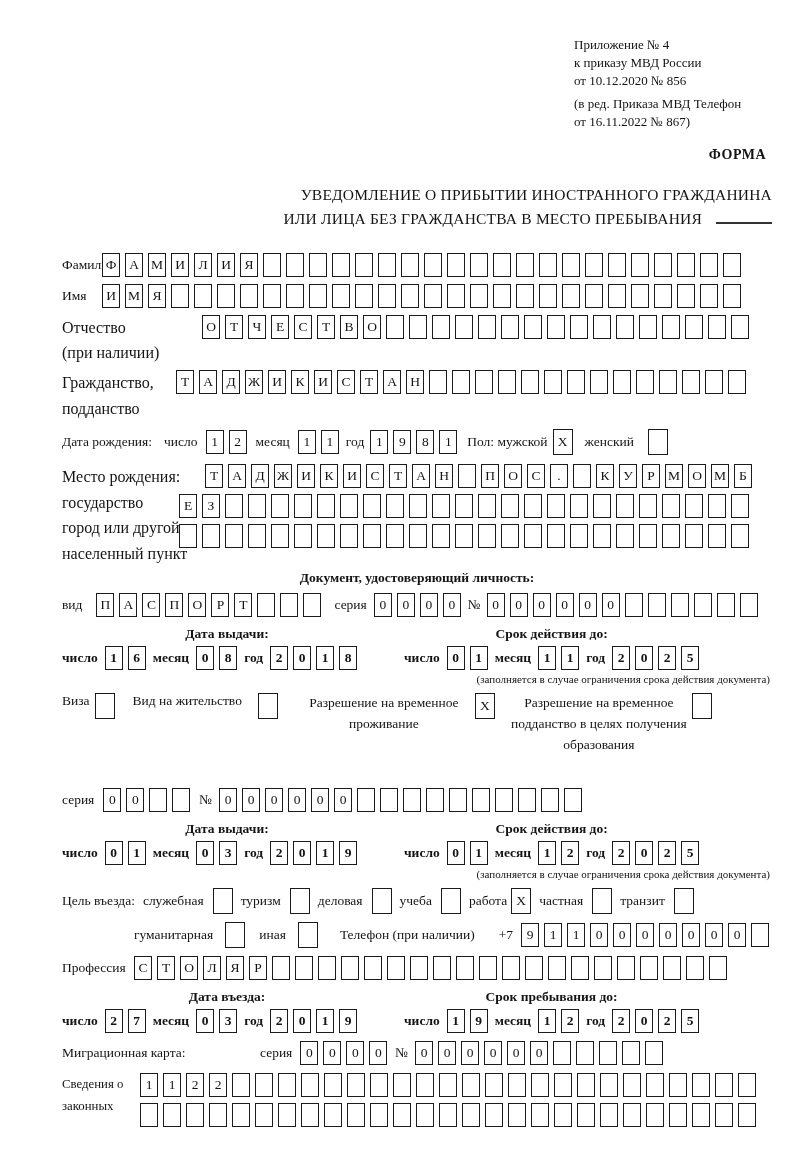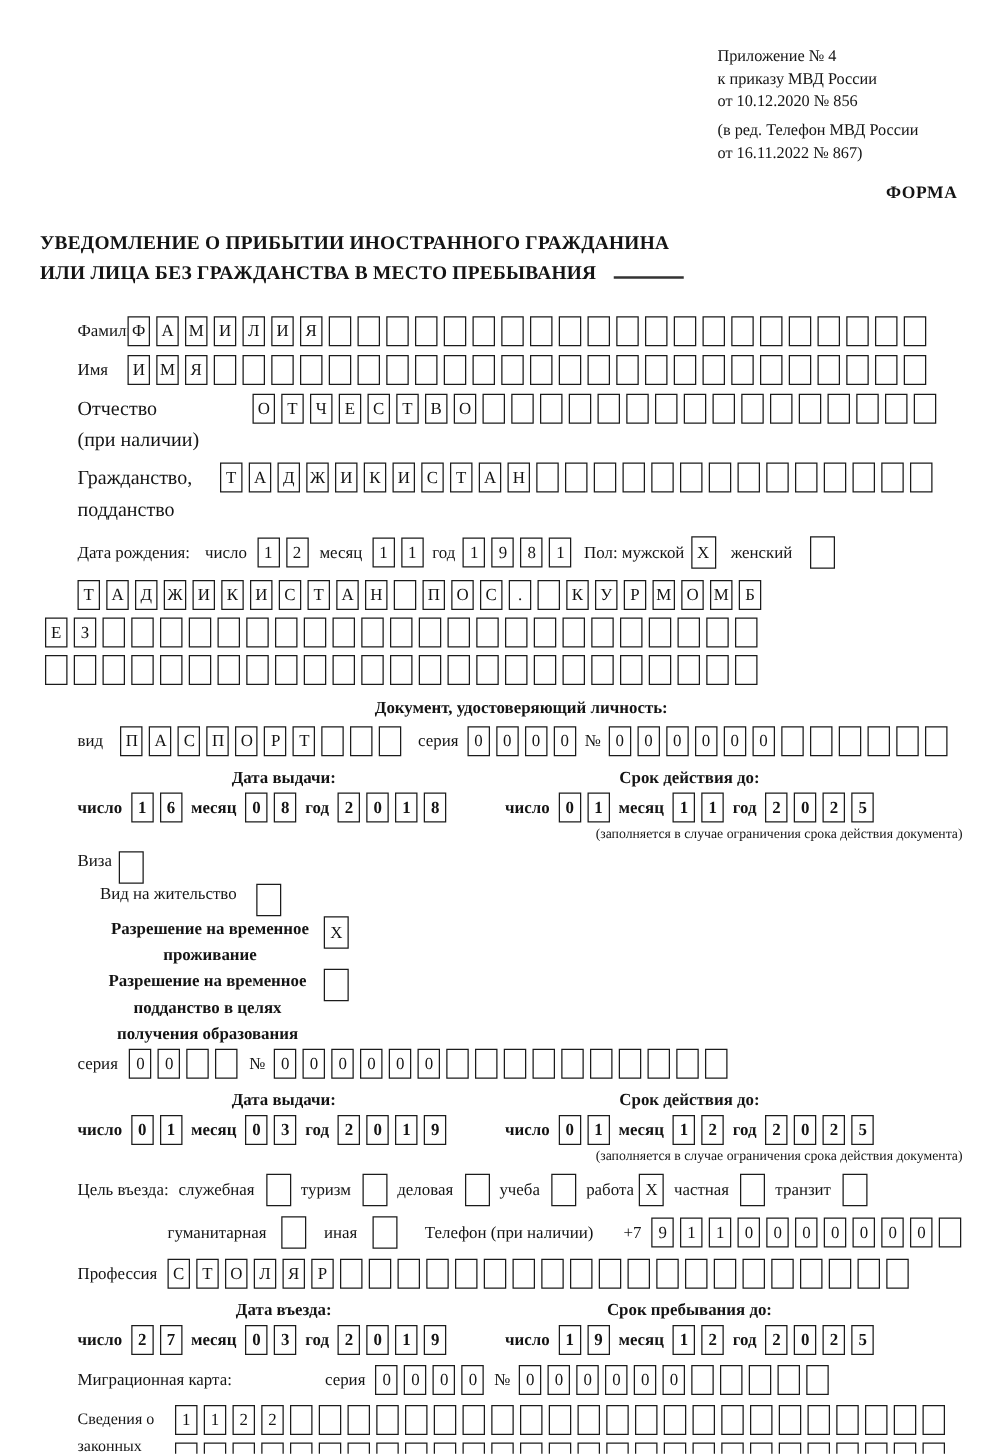--- a/index.html
+++ b/index.html
@@ -2,60 +2,60 @@
 <html><head>
 <meta charset="utf-8">
 <style>
   html,body{margin:0;padding:0;background:#fff;}
   body{width:800px;height:1163px;overflow:hidden;color:#141414;
        font-family:"Liberation Serif","DejaVu Serif",serif;}
   .page{box-sizing:border-box;width:800px;height:929px;padding:36px 28px 0 62px;}
   .appendix{margin-left:auto;width:198px;font-size:13px;line-height:1.38;}
   .appendix .grp2{margin-top:5px;}
   .forma{text-align:right;font-weight:bold;font-size:14px;margin:16px 6px 0 0;letter-spacing:.5px;}
-  .title{margin-top:20px;margin-left:-30px;text-align:left;font-weight:bold;font-size:15.5px;line-height:1.55;letter-spacing:.2px;}
+  .title{margin-top:20px;margin-left:-30px;text-align:right;font-weight:normal;font-size:15.5px;line-height:1.55;letter-spacing:.2px;}
   .blankline{display:inline-block;width:56px;border-bottom:2px solid #333;height:2px;margin-left:14px;vertical-align:baseline;}
   .sec-head{margin:26px 0 0 -27px;font-weight:bold;font-size:14px;letter-spacing:.4px;white-space:nowrap;}
   .formbody{margin-top:22px;}
   .frow{display:flex;align-items:center;margin-bottom:7px;}
   .frow.top{align-items:flex-start;}
   .flabel{font-size:13.5px;flex:0 0 auto;}
   .lblblock{font-size:16px;line-height:1.6;flex:0 0 auto;}
   .boxrow{display:flex;gap:5px;flex:0 0 auto;}
   .cbox{box-sizing:border-box;width:18px;height:24px;border:1.7px solid #1b1b1b;display:flex;align-items:center;justify-content:center;font-size:13.5px;flex:0 0 auto;background:#fff;}
   .ckb .cbox{width:20px;height:26px;}
   .ckb{margin-left:5px;}
   .docHead{text-align:center;font-weight:bold;font-size:13.5px;margin:4px 0 7px 0;}
   .dates{display:flex;margin-bottom:2px;}
   .dhalf{width:330px;font-weight:bold;}
   .dhalf.right{width:auto;margin-left:12px;}
   .dhead{text-align:center;font-size:13.5px;margin-bottom:4px;}
   .drow{display:flex;align-items:center;gap:7px;font-size:13.5px;}
   .limit-note{text-align:right;font-size:11px;margin:3px 2px 8px 0;}
   .intro{font-size:13.5px;line-height:1.4;margin-bottom:9px;}
-  .optrow{display:flex;align-items:flex-start;margin-bottom:1px;flex-direction:column;}
+  .optrow{display:flex;align-items:flex-start;margin-bottom:32px;}
   .opt{display:flex;align-items:flex-start;}
   .opt .olabel{font-size:13.5px;}
-  .opt .center{text-align:center;line-height:1.55;font-weight:bold;}
+  .opt .center{text-align:center;line-height:1.55;}
   .purp{display:flex;align-items:center;gap:8px;font-size:13.5px;margin-bottom:8px;flex-wrap:nowrap;}
   .purp .pair{display:flex;align-items:center;gap:4px;}
   .reps{display:flex;align-items:flex-start;margin-top:4px;}
   .reps .lblblock{width:78px;font-size:12.8px;line-height:1.72;}
   .repcol .boxrow{margin-bottom:6px;}
 </style>
 </head>
 <body>
 
 <div class="page">
 
   <div class="appendix">
     <div>Приложение № 4</div>
     <div>к приказу МВД России</div>
     <div>от 10.12.2020 № 856</div>
-    <div class="grp2">(в ред. Телефон МВД России</div>
+    <div class="grp2">(в ред. Приказа МВД Телефон</div>
     <div>от 16.11.2022 № 867)</div>
   </div>
   <div class="forma">ФОРМА</div>
 
   <div class="title">
     <div>УВЕДОМЛЕНИЕ О ПРИБЫТИИ ИНОСТРАННОГО ГРАЖДАНИНА</div>
     <div><span>ИЛИ ЛИЦА БЕЗ ГРАЖДАНСТВА В МЕСТО ПРЕБЫВАНИЯ</span><span class="blankline"></span></div>
   </div>
 
 
@@ -219,20 +219,26 @@
       <span class="boxrow ckb">
           <span class="cbox">X</span>
         </span>
       <span class="flabel" style="margin-left:12px">женский</span>
       <span class="boxrow ckb" style="margin-left:14px">
           <span class="cbox"></span>
         </span>
     </div>
 
     <div class="frow top" style="margin-bottom:3px">
+      <span class="lblblock" style="width:143px">
+        <div>Место рождения:</div>
+        <div>государство</div>
+        <div>город или другой</div>
+        <div>населенный пункт</div>
+      </span>
       <span class="repcol">
         <span class="boxrow">
             <span class="cbox">Т</span>
             <span class="cbox">А</span>
             <span class="cbox">Д</span>
             <span class="cbox">Ж</span>
             <span class="cbox">И</span>
             <span class="cbox">К</span>
             <span class="cbox">И</span>
             <span class="cbox">С</span>

